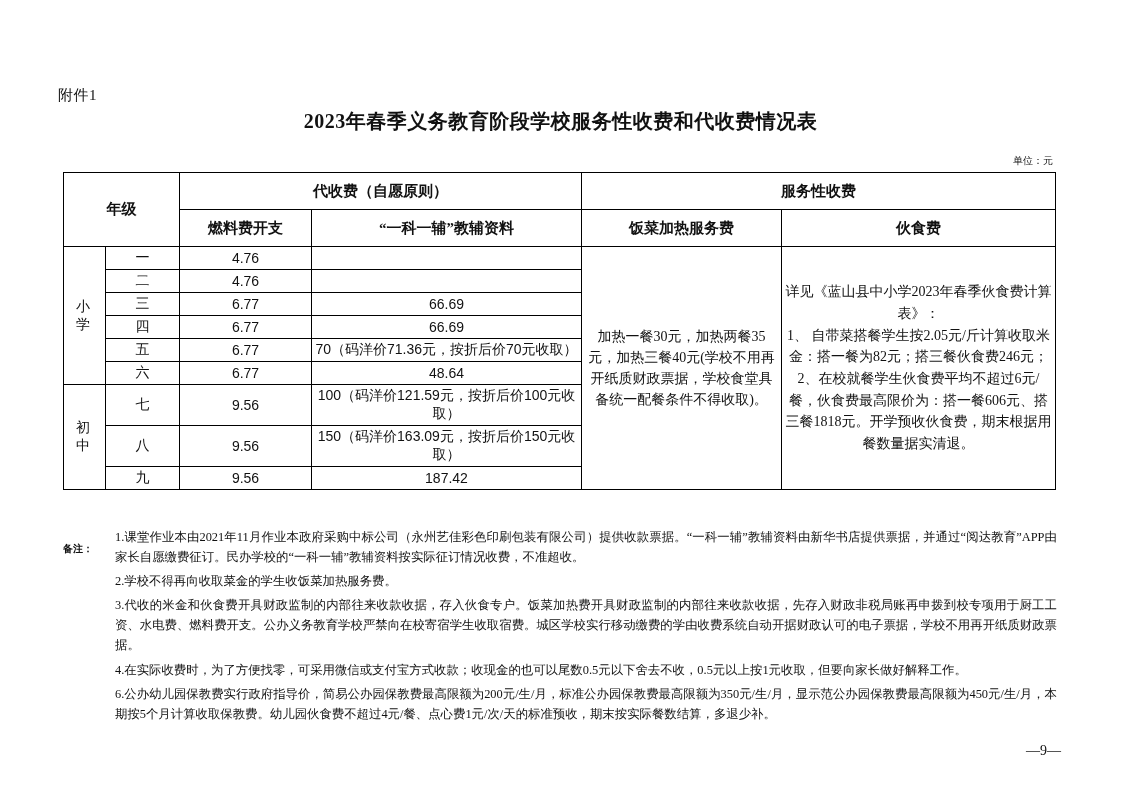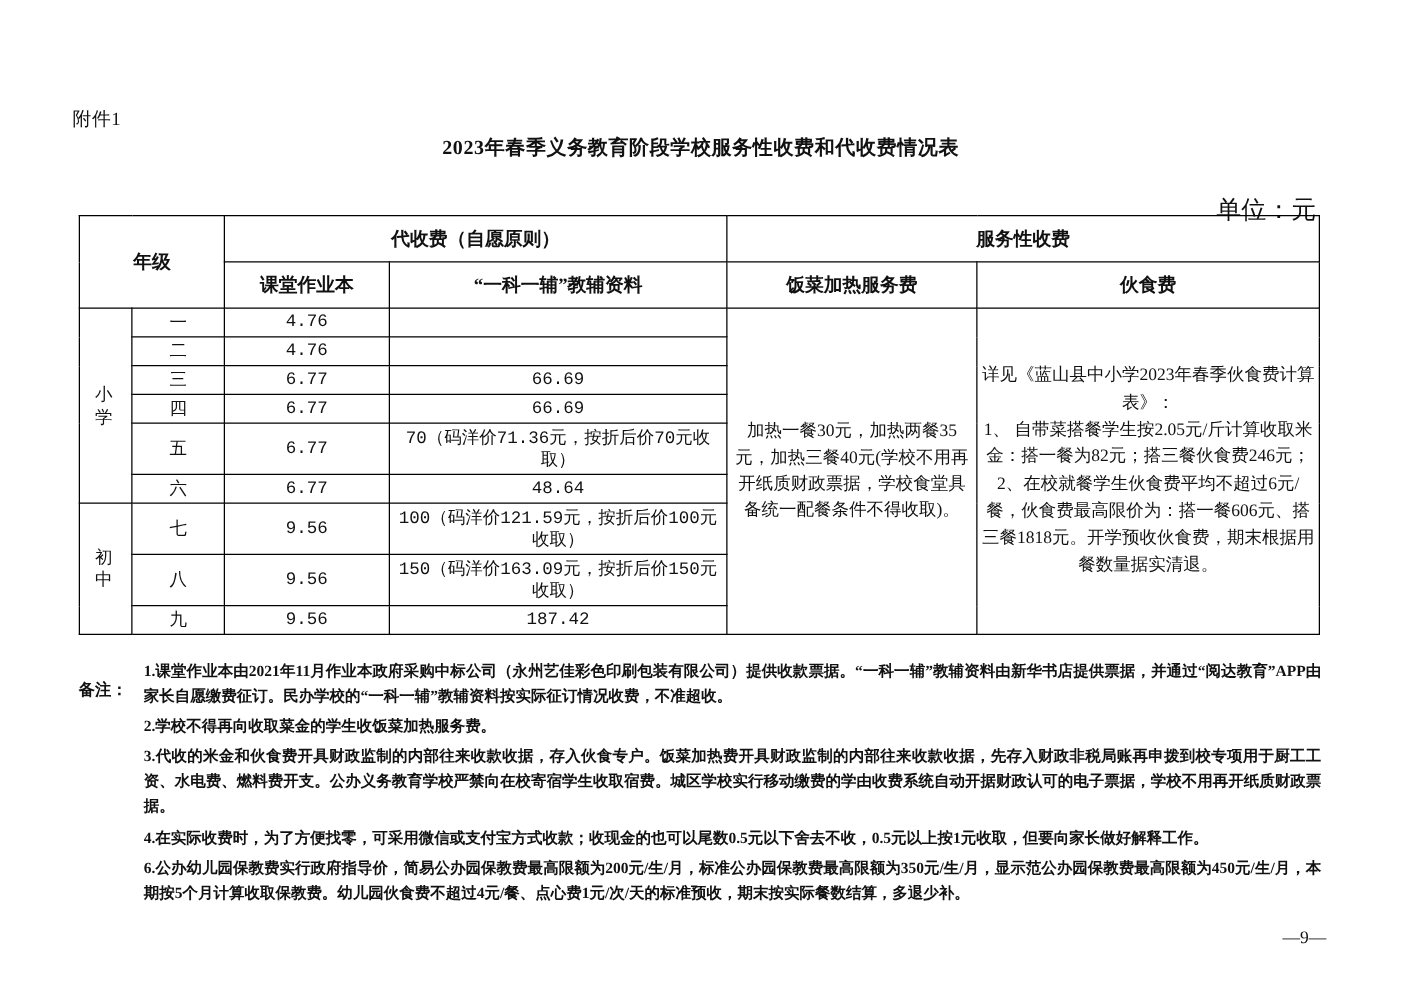--- a/index.html
+++ b/index.html
@@ -28,30 +28,30 @@
     top: 86px;
     font-size: 15px;
     letter-spacing: 0.5px;
   }
   .doc-title {
     position: absolute;
     left: 0;
     right: 0;
     top: 108px;
     text-align: center;
-    font-size: 16px;
+    font-size: 20px;
     font-weight: bold;
     letter-spacing: 0.5px;
     font-family: "Liberation Serif", "DejaVu Serif", serif;
   }
   .unit-line {
     position: absolute;
     right: 68px;
     top: 154px;
-    font-size: 20px;
+    font-size: 10px;
   }
   table.fee-table {
     position: absolute;
     left: 63px;
     top: 172px;
     width: 992px;
     border-collapse: collapse;
     table-layout: fixed;
   }
   table.fee-table td, table.fee-table th {
@@ -78,21 +78,21 @@
     letter-spacing: 3px;
     width: 42px;
     margin-top: 36px;
   }
   .row-label {
     font-size: 14px;
     width: 74px;
   }
   .num-cell {
     font-size: 14px;
-    font-family: Liberation Mono, monospace;
+    font-family: Liberation Sans, sans-serif;
     margin-top: 44px;
   }
   .text-cell {
     font-size: 13px;
     line-height: 1.5;
     text-align: left;
     padding: 6px 8px;
     vertical-align: middle;
   }
   .text-cell-2 {
@@ -109,29 +109,28 @@
     width: 994px;
     font-size: 12.4px;
     line-height: 1.62;
   }
   .notes-label {
     position: absolute;
     left: 0px;
     top: 14px;
     width: 46px;
     font-weight: bold;
-    font-size: 13px;
+    font-size: 10px;
   }
   .notes-body {
     margin-left: 52px;
   }
   .notes-body p {
     margin: 0 0 4px 0;
     text-align: justify;
-    font-weight: bold;
   }
   .page-number {
     position: absolute;
     right: 60px;
     bottom: 34px;
     font-size: 14px;
   }
 </style>
 </head>
 <body>
@@ -153,21 +152,21 @@
       <col style="width:200px">
       <col style="width:274px">
     </colgroup>
     <tbody>
       <tr>
         <th colspan="2" rowspan="2" class="grade-head">年级</th>
         <th colspan="2">代收费（自愿原则）</th>
         <th colspan="2">服务性收费</th>
       </tr>
       <tr>
-        <th>课堂作业本</th>
+        <th>燃料费开支</th>
         <th>“一科一辅”教辅资料</th>
         <th>饭菜加热服务费</th>
         <th>伙食费</th>
       </tr>
 
       <tr>
         <td class="seg-label" rowspan="6">小  学</td>
         <td class="row-label">一</td>
         <td class="num-cell">4.76</td>
         <td class="num-cell"></td>

